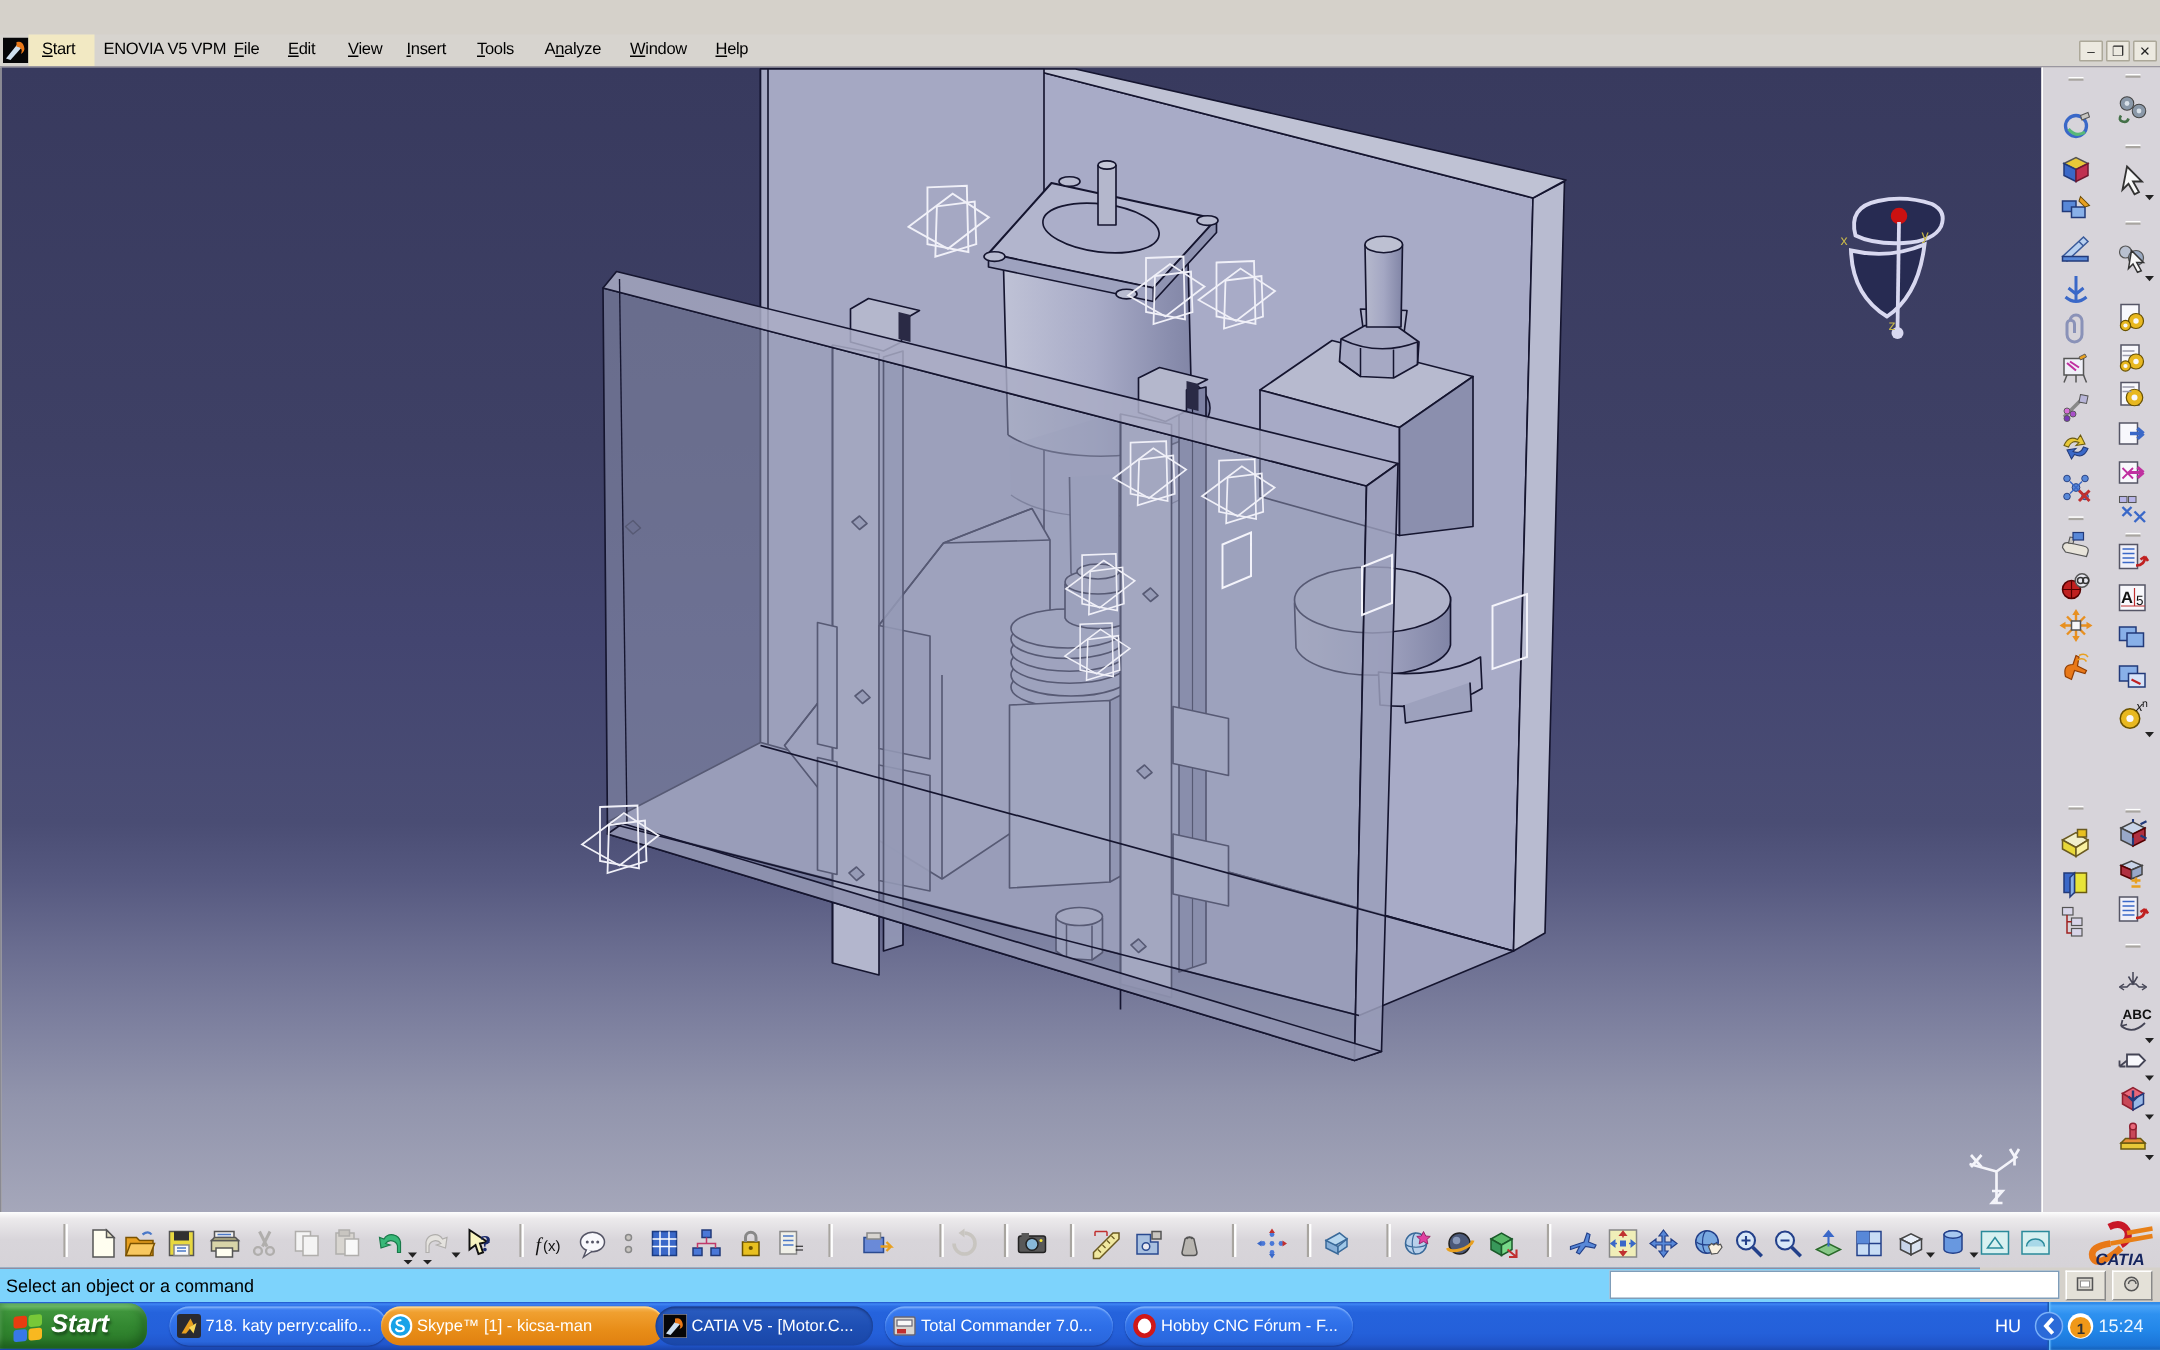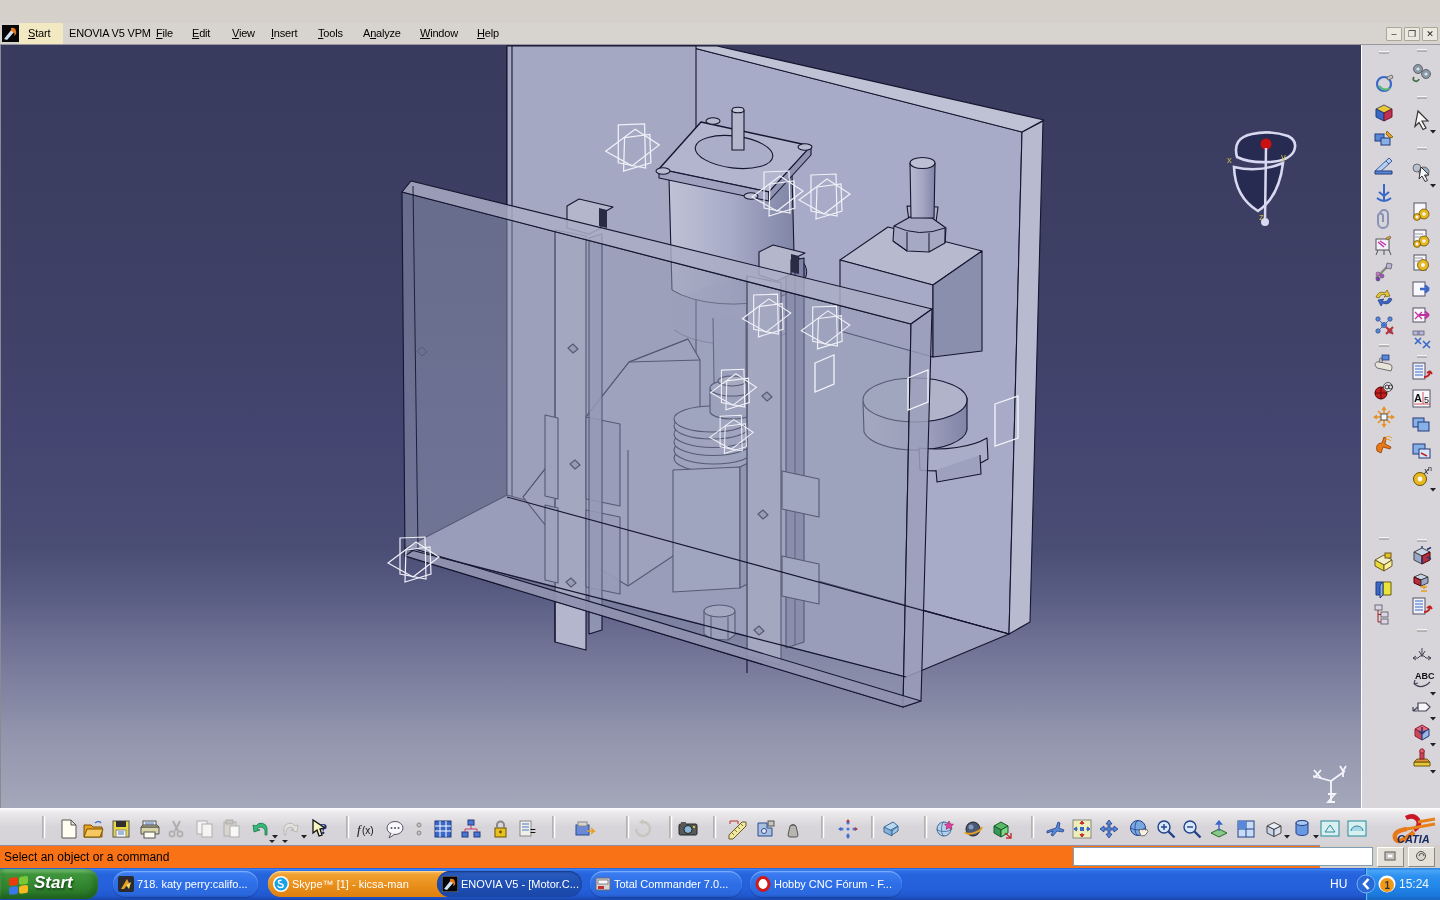--- a/index.html
+++ b/index.html
@@ -33,21 +33,21 @@
 #viewport svg { position:absolute; left:0; top:0; }
 
 
 #rtoolbar { left:1361px; top:45px; width:79px; height:763px; background:#d7d4da; border-left:1px solid #fff; }
 
 
 #btoolbar { left:0; top:808px; width:1440px; height:37px;
   background:linear-gradient(to bottom,#fdfdfd 0%,#eceaec 12%,#d8d5da 50%,#d6d3d8 100%); }
 
 
-#statusbar { left:0; top:845px; width:1320px; height:23px; background:#f97316; border-top:1px solid #8f8da2; }
+#statusbar { left:0; top:845px; width:1320px; height:23px; background:#7dd3fc; border-top:1px solid #8f8da2; }
 #statusbar .stext { position:absolute; left:4px; top:4px; font-size:12px; color:#000; }
 #statusbar .sinput { position:absolute; left:1073px; top:1px; width:300px; height:19px; background:#fff; border:1px solid #7f9db9; }
 .sbtn { position:absolute; top:1px; width:27px; height:20px; background:#e4e1d8; border:1px solid #fff; border-right-color:#888; border-bottom-color:#888; }
 
 
 #taskbar { left:0; top:868px; width:1440px; height:32px;
   background:linear-gradient(to bottom,#1e52c8 0%,#3e87f5 4%,#2e6fe5 9%,#2563dc 22%,#2460da 65%,#2157ce 88%,#1a45ab 100%); }
 #startbtn { position:absolute; left:0; top:1px; width:98px; height:30px;
   background:linear-gradient(to bottom,#378d35 0%,#62b15e 6%,#3f953c 18%,#338831 50%,#2e7f2c 80%,#266f25 100%);
   border-radius:0 12px 12px 0; box-shadow:inset -2px -3px 8px #1c5c1c, inset 0 2px 3px #7cc878; }
@@ -821,35 +821,35 @@
         <div class="stext">Start</div>
       </div>
     <div class="tbtn" id="task1" style="left:113px; width:145px;">
         <svg class="tb-icon" viewBox="0 0 16 16">
           <rect width="16" height="16" rx="2" fill="#2a2a30"></rect>
           <path d="M3,13 L9,3 l2,4 -5,6 Z" fill="#e8a020"></path>
           <path d="M8,9 l5,-3 -2,7 Z" fill="#f8d858"></path>
         </svg>
         <div class="tb-label">718. katy perry:califo...</div>
       </div>
-    <div class="tbtn" id="task2" style="left:268px; width:189px; background:linear-gradient(to bottom,#f8bc60 0%,#f0a030 15%,#e88d18 60%,#e08010 100%); box-shadow:inset 0 1px 1px #ffd890;padding-left:19px;">
+    <div class="tbtn" id="task2" style="left:254px; width:189px; background:linear-gradient(to bottom,#f8bc60 0%,#f0a030 15%,#e88d18 60%,#e08010 100%); box-shadow:inset 0 1px 1px #ffd890;padding-left:19px;">
         <svg class="tb-icon" viewBox="0 0 16 16">
           <circle cx="8" cy="8" r="8" fill="#fff"></circle>
           <circle cx="8" cy="8" r="6.5" fill="#18a2e8"></circle>
           <path d="M8,4.2 q-2.6,0 -2.6,1.7 q0,1.3 2.2,1.8 q2.6,0.5 2.6,2 q0,1.8 -2.4,1.8 q-2.4,0 -2.8,-1.4" stroke="#fff" stroke-width="1.4" fill="none" stroke-linecap="round"></path>
         </svg>
         <div class="tb-label">Skype™ [1] - kicsa-man</div>
       </div>
     <div class="tbtn" id="task3" style="left:437px; width:145px; background:linear-gradient(to bottom,#2b5dc0 0%,#1e4fb4 50%,#1a47a8 100%); box-shadow:inset 0 1px 2px #16337a;">
         <svg class="tb-icon" viewBox="0 0 16 16">
           <rect width="16" height="16" fill="#060608" stroke="#889"></rect>
           <path d="M2,13 L9,4 l3,2 -7,8 Z" fill="#cfe0f0"></path>
           <path d="M8,3 q4,-1 5,3 q1,3 -2,4 q2,-4 -3,-4 Z" fill="#e87818"></path>
         </svg>
-        <div class="tb-label">ENOVIA V5 - [Motor.C...</div>
+        <div class="tb-label">CATIA V5 - [Motor.C...</div>
       </div>
     <div class="tbtn" id="task4" style="left:590px; width:152px;">
         <svg class="tb-icon" viewBox="0 0 16 16">
           <rect x="1" y="2" width="14" height="12" rx="1" fill="#d8d5d0" stroke="#667"></rect>
           <rect x="3" y="4" width="10" height="4" fill="#f8f8f8" stroke="#667" stroke-width="0.8"></rect>
           <rect x="3" y="10" width="6" height="3" fill="#c03030"></rect>
         </svg>
         <div class="tb-label">Total Commander 7.0...</div>
       </div>
     <div class="tbtn" id="task5" style="left:750px; width:152px;">

